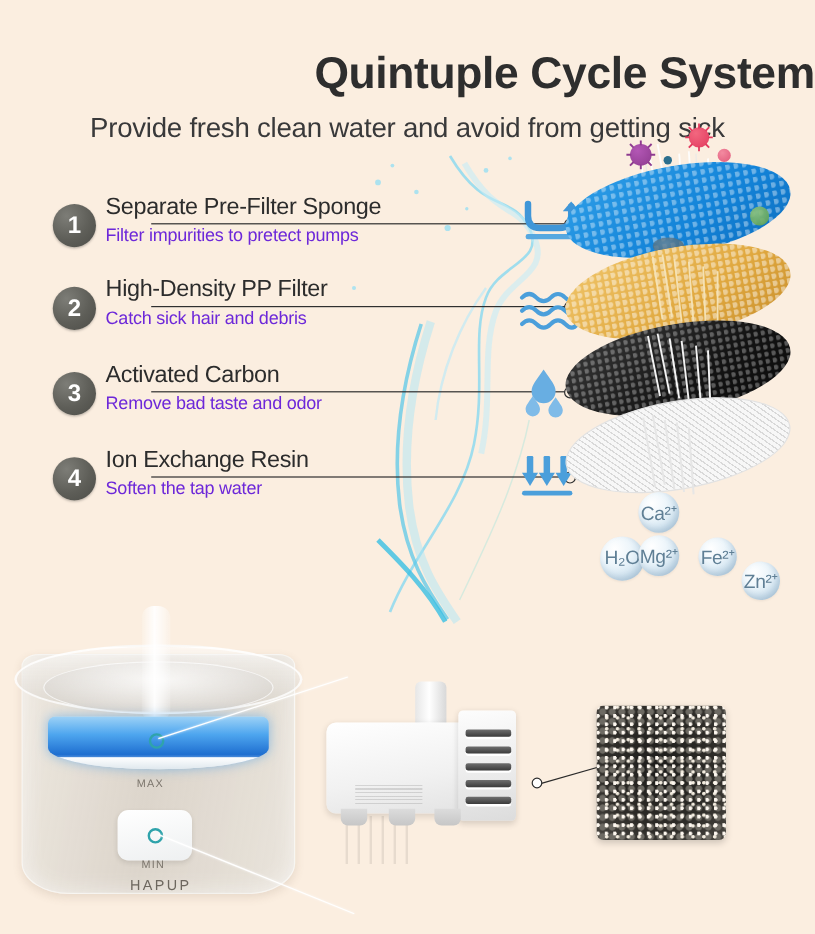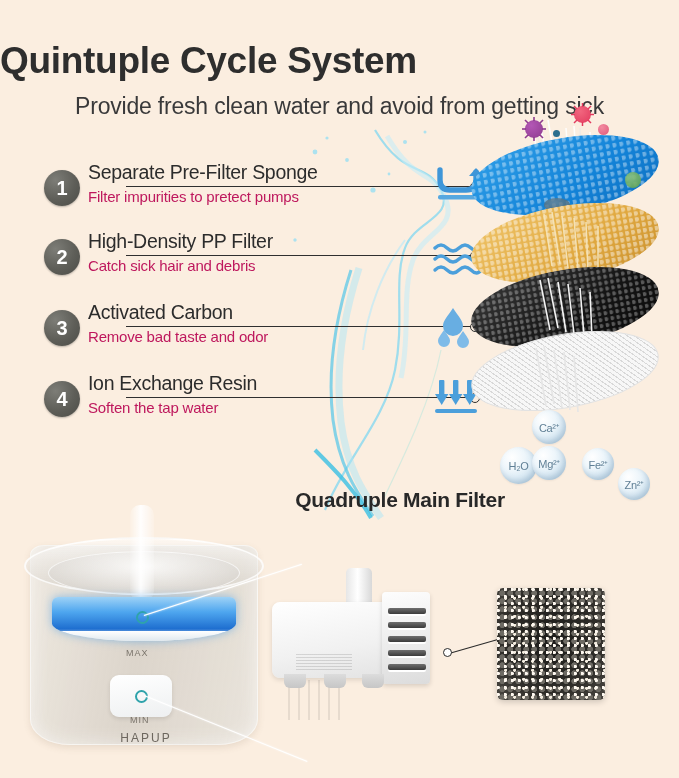--- a/index.html
+++ b/index.html
@@ -7,21 +7,21 @@
     width: 679px; height: 778px;
     background: #fbeee0;
     font-family: "Liberation Sans", sans-serif;
     overflow: hidden; position: relative;
   }
   #stage { position:absolute; inset:0; }
 
   
   .title {
     position:absolute; left:0; right:0; top:40px;
-    text-align:left;
+    text-align:right;
     font-size:37px; font-weight:bold; color:#2e2e2e;
     letter-spacing:-0.3px;
   }
   .subtitle {
     position:absolute; left:0; right:0; top:93px;
     text-align:center;
     font-size:23px; color:#39393a; letter-spacing:-0.2px;
   }
 
   
@@ -31,21 +31,21 @@
   .feature { position:absolute; left:44px; height:56px; width:390px; }
   .badge {
     position:absolute; left:0; top:10px; width:36px; height:36px; border-radius:50%;
     background: radial-gradient(circle at 32% 28%, #7d7d77 0%, #5e5e58 55%, #4c4c47 100%);
     color:#fff; font-size:20px; font-weight:bold;
     display:flex; align-items:center; justify-content:center;
     box-shadow: 0 1px 2px rgba(0,0,0,.25);
   }
   .ftext { position:absolute; left:44px; top:0; width:346px; }
   .fhead { font-size:19.5px; color:#2c2c2c; letter-spacing:-0.3px; line-height:24px; }
-  .fsub  { font-size:15px; color:#be185d; letter-spacing:-0.2px; line-height:21px; padding-top:2px;}
+  .fsub  { font-size:15px; color:#6d28d9; letter-spacing:-0.2px; line-height:21px; padding-top:2px;}
   .rule {
     position:absolute; left:38px; top:26px; height:1px;
     background:#2f2f2f; width:345px;
   }
   .rule::after{
     content:""; position:absolute; right:-9px; top:-4px;
     width:8px; height:8px; border-radius:50%;
     border:1.6px solid #2f2f2f; background:#fbeee0;
   }
 
@@ -74,30 +74,30 @@
      repeating-linear-gradient(-45deg, #cfcfcf 0 1px, #fafafa 1px 4px);
      border:1px solid #e2e2e2; }
 
   .germ { position:absolute; border-radius:50%; }
 
   .bubble {
     position:absolute; border-radius:50%;
     background: radial-gradient(circle at 33% 28%, #ffffff 0%, #eef6fb 35%, #cfe3f0 72%, #aecadd 100%);
     box-shadow: inset -2px -3px 5px rgba(120,150,175,.35), 0 1px 2px rgba(0,0,0,.06);
     color:#5f7f95; display:flex; align-items:center; justify-content:center;
-    font-size:11px; letter-spacing:-0.3px;
+    font-size:16px; letter-spacing:-0.3px;
   }
 
   .caption-mid {
     position:absolute; left:255px; top:488px; width:290px; text-align:center;
     font-size:21px; font-weight:bold; color:#282828; letter-spacing:-0.3px;
   }
 
   
-  .fountain { position:absolute; left:20px; top:505px; width:252px; height:268px; }
+  .fountain { position:absolute; left:8px; top:505px; width:252px; height:268px; }
   .jar {
     position:absolute; left:10px; top:40px; width:228px; height:200px;
     border-radius: 14px 14px 40px 40px / 10px 10px 26px 26px;
     background: linear-gradient(100deg, rgba(236,231,223,.93), rgba(214,208,199,.85) 48%, rgba(232,227,219,.93));
     border:1px solid rgba(255,255,255,.65);
     box-shadow: inset 0 0 18px rgba(255,255,255,.55), 0 3px 7px rgba(120,100,80,.14);
   }
   .jar-rim {
     position:absolute; left:4px; top:32px; width:240px; height:58px;
     border-radius:50%;
@@ -410,21 +410,20 @@
       </g>
     </svg>
 
     <div class="bubble" style="left:30px; top:327px; width:37px; height:37px">H₂O</div>
     <div class="bubble" style="left:62px; top:290px; width:34px; height:34px">Ca²⁺</div>
     <div class="bubble" style="left:62px; top:326px; width:34px; height:34px">Mg²⁺</div>
     <div class="bubble" style="left:112px; top:328px; width:32px; height:32px">Fe²⁺</div>
     <div class="bubble" style="left:148px; top:348px; width:32px; height:32px">Zn²⁺</div>
   </div>
 
-  <div class="caption-mid">Quadruple Main Filter</div>
 
   <div class="fountain">
     <div class="jar"></div>
     <div class="jar-rim"></div>
     <div class="inner-basin"></div>
     <div class="water-jet"></div>
     <div class="led-ring"></div>
     <div class="dot-marker" style="left:116px; top:106px"></div>
     <div class="pill-btn"></div>
     <div class="dot-marker" style="left:115px; top:185px"></div>

